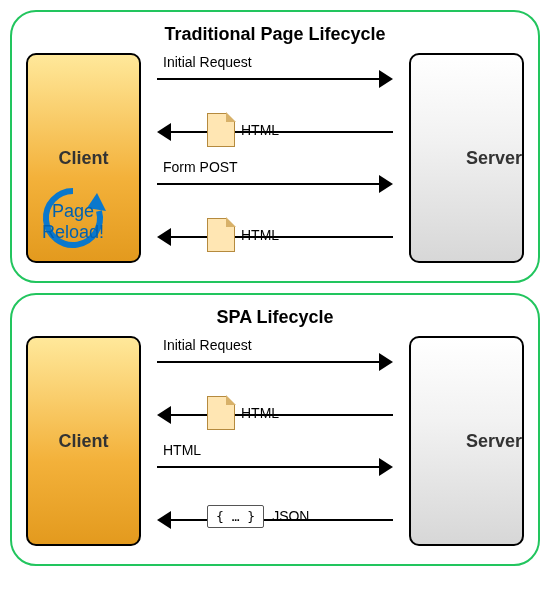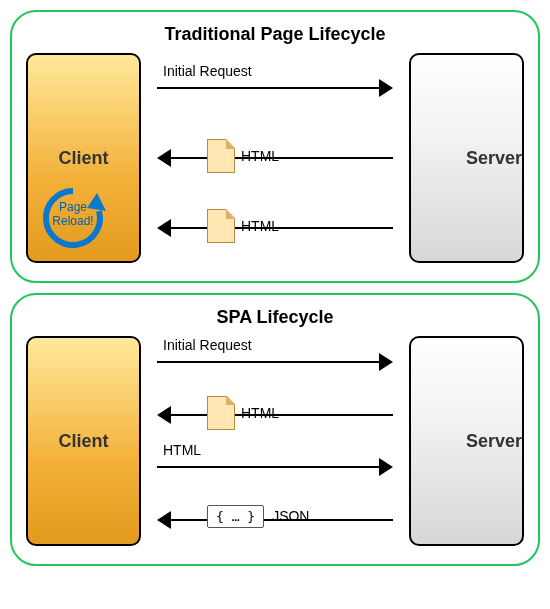--- a/index.html
+++ b/index.html
@@ -133,21 +133,21 @@
     position: absolute;
     bottom: 10px;
     left: 12px;
     width: 66px; height: 66px;
     z-index: 3;
   }
   .reload-text {
     position: absolute;
     top: 16px; left: 0; right: 0;
     text-align: center;
-    font-size: 12px;
+    font-size: 18px;
     line-height: 1.15;
     color: #0061b0;
     font-weight: 500;
   }
 </style>
 </head>
 <body>
 
 <div class="panel">
   <div class="panel-title">Traditional Page Lifecycle</div>
@@ -170,20 +170,25 @@
         <div class="arrow-head"></div>
       </div>
       <div class="lane arrow-left">
         <div class="doc-wrap">
           <div class="doc-icon"></div>
           <span class="doc-label">HTML</span>
         </div>
         <div class="arrow-line"></div>
         <div class="arrow-head"></div>
       </div>
+      <div class="lane arrow-right">
+        <div class="lane-label">Form POST</div>
+        <div class="arrow-line"></div>
+        <div class="arrow-head"></div>
+      </div>
       <div class="lane arrow-left">
         <div class="doc-wrap">
           <div class="doc-icon"></div>
           <span class="doc-label">HTML</span>
         </div>
         <div class="arrow-line"></div>
         <div class="arrow-head"></div>
       </div>
     </div>
 

